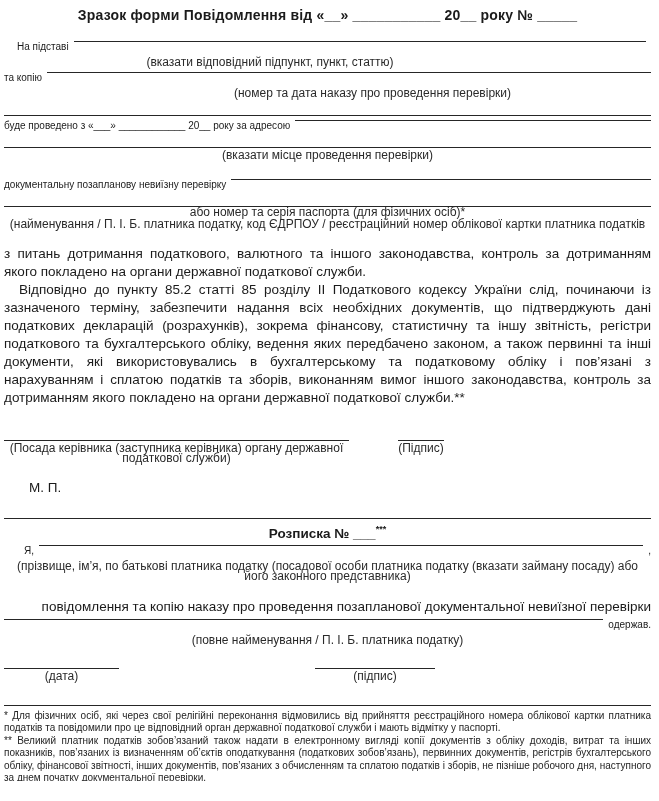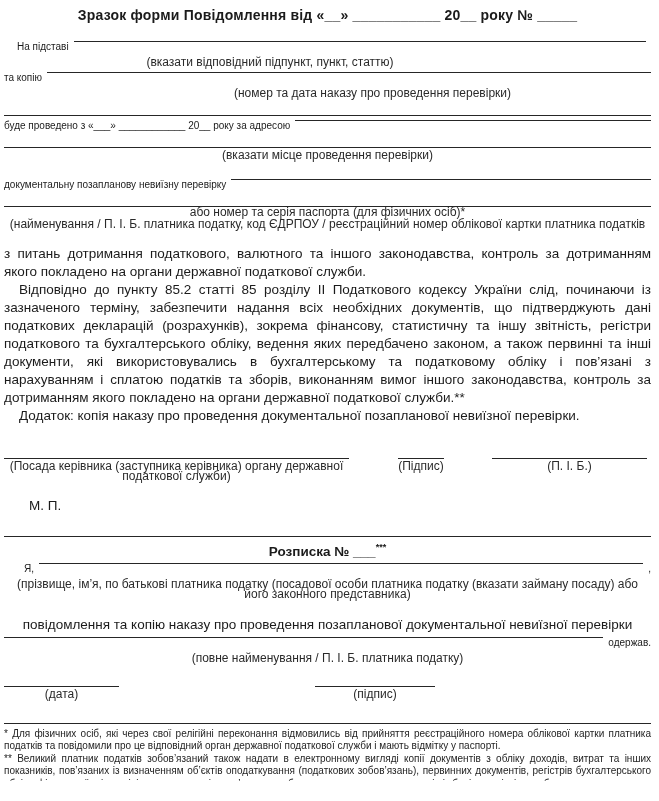--- a/index.html
+++ b/index.html
@@ -70,54 +70,49 @@
     <span>документальну позапланову невиїзну перевірку</span>
     <span class="blank noright"></span>
   </div>
 
   <div class="fullline" style="margin-top:13px"></div>
   <div class="cap" style="margin-top:0">або номер та серія паспорта (для фізичних осіб)*</div>
   <div class="cap">(найменування / П. І. Б. платника податку, код ЄДРПОУ / реєстраційний номер облікової картки платника податків</div>
 
   <div class="para" style="margin-top:16px">з питань дотримання податкового, валютного та іншого законодавства, контроль за дотриманням якого покладено на органи державної податкової служби.</div>
   <div class="para tindent">Відповідно до пункту 85.2 статті 85 розділу II Податкового кодексу України слід, починаючи із зазначеного терміну, забезпечити надання всіх необхідних документів, що підтверджують дані податкових декларацій (розрахунків), зокрема фінансову, статистичну та іншу звітність, регістри податкового та бухгалтерського обліку, ведення яких передбачено законом, а також первинні та інші документи, які використовувались в бухгалтерському та податковому обліку і пов’язані з нарахуванням і сплатою податків та зборів, виконанням вимог іншого законодавства, контроль за дотриманням якого покладено на органи державної податкової служби.**</div>
-  <div class="para tindent">Додаток: копія наказу про проведення документальної позапланової невиїзної перевірки.</div>
 
   <div class="sigrow">
     <div class="sigcol" style="flex:0 0 345px">
       <div class="line"></div>
       <div class="cap">(Посада керівника (заступника керівника) органу державної податкової служби)</div>
     </div>
     <div class="sigcol" style="flex:0 0 80px; margin-left:32px">
       <div class="line" style="width:46px; margin:0 auto"></div>
       <div class="cap">(Підпис)</div>
-    </div>
-    <div class="sigcol" style="flex:0 0 155px; margin-left:31px">
-      <div class="line"></div>
-      <div class="cap">(П. І. Б.)</div>
     </div>
   </div>
 
   <div class="stamp">М. П.</div>
 
   <div class="rule" style="margin-top:23px"></div>
 
   <div class="rheading">
     <span>Розписка №</span>
     <span>___</span><sup>***</sup>
   </div>
 
   <div class="frow" style="margin-top:1px">
     <span style="padding-left:20px">Я,</span>
     <span class="blank"></span>
     <span>,</span>
   </div>
   <div class="cap">(прізвище, ім’я, по батькові платника податку (посадової особи платника податку (вказати займану посаду) або його законного представника)</div>
 
-  <div class="para" style="margin-top:17px; text-align:center">повідомлення та копію наказу про проведення позапланової документальної невиїзної перевірки</div>
+  <div class="para" style="margin-top:17px; text-align:right">повідомлення та копію наказу про проведення позапланової документальної невиїзної перевірки</div>
   <div class="frow">
     <span class="blank" style="margin-left:0"></span>
     <span>одержав.</span>
   </div>
   <div class="cap">(повне найменування / П. І. Б. платника податку)</div>
 
   <div class="dsrow">
     <div style="width:115px">
       <div class="fullline" style="height:12px"></div>
       <div class="cap">(дата)</div>

